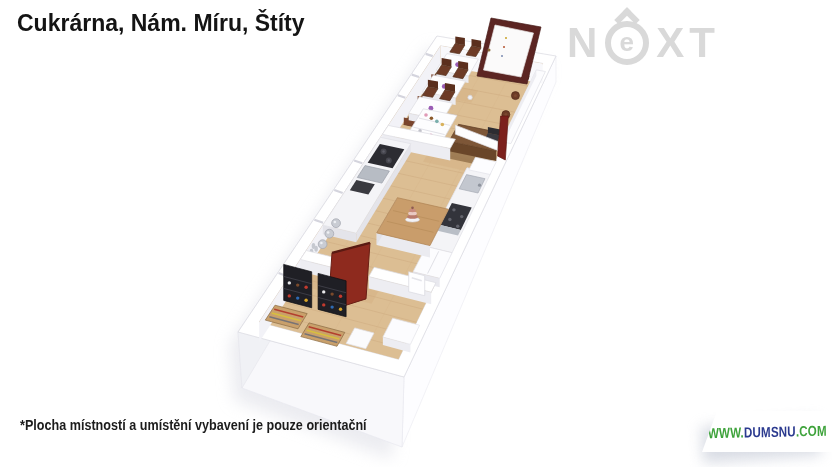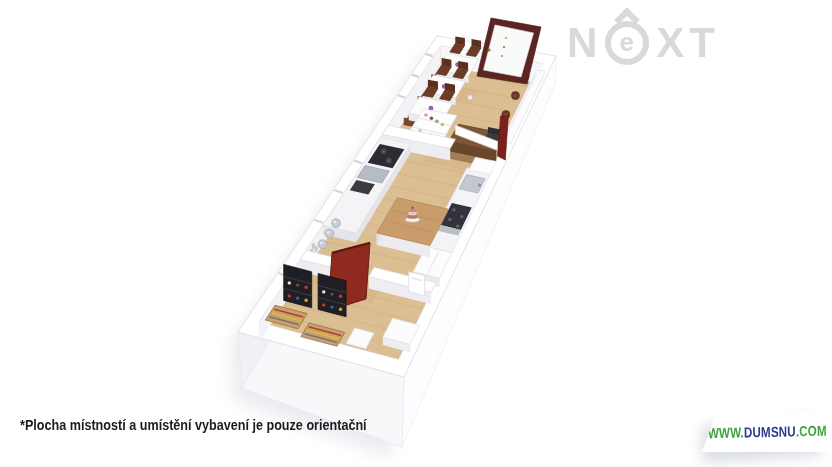--- a/index.html
+++ b/index.html
@@ -25,20 +25,21 @@
         display:flex;align-items:center;justify-content:center;
         clip-path:polygon(15px 0,100% 0,100% 100%,0 100%);}
   .ribbon .txt{font-size:14.5px;font-weight:bold;transform:scaleX(.8) rotate(-1deg);
         white-space:nowrap;letter-spacing:.2px;}
 </style>
 </head>
 <body>
 
 <div class="page">
 
+  <h1 class="title">Cukrárna, Nám. Míru, Štíty</h1>
 
   <div class="logo" style="color: rgb(217, 217, 217);">
     <span>N</span>
     <span class="logo-ring">
       <span class="logo-hat"></span>
       <span class="ltr">e</span>
     </span>
     <span>X</span>
     <span>T</span>
   </div>

